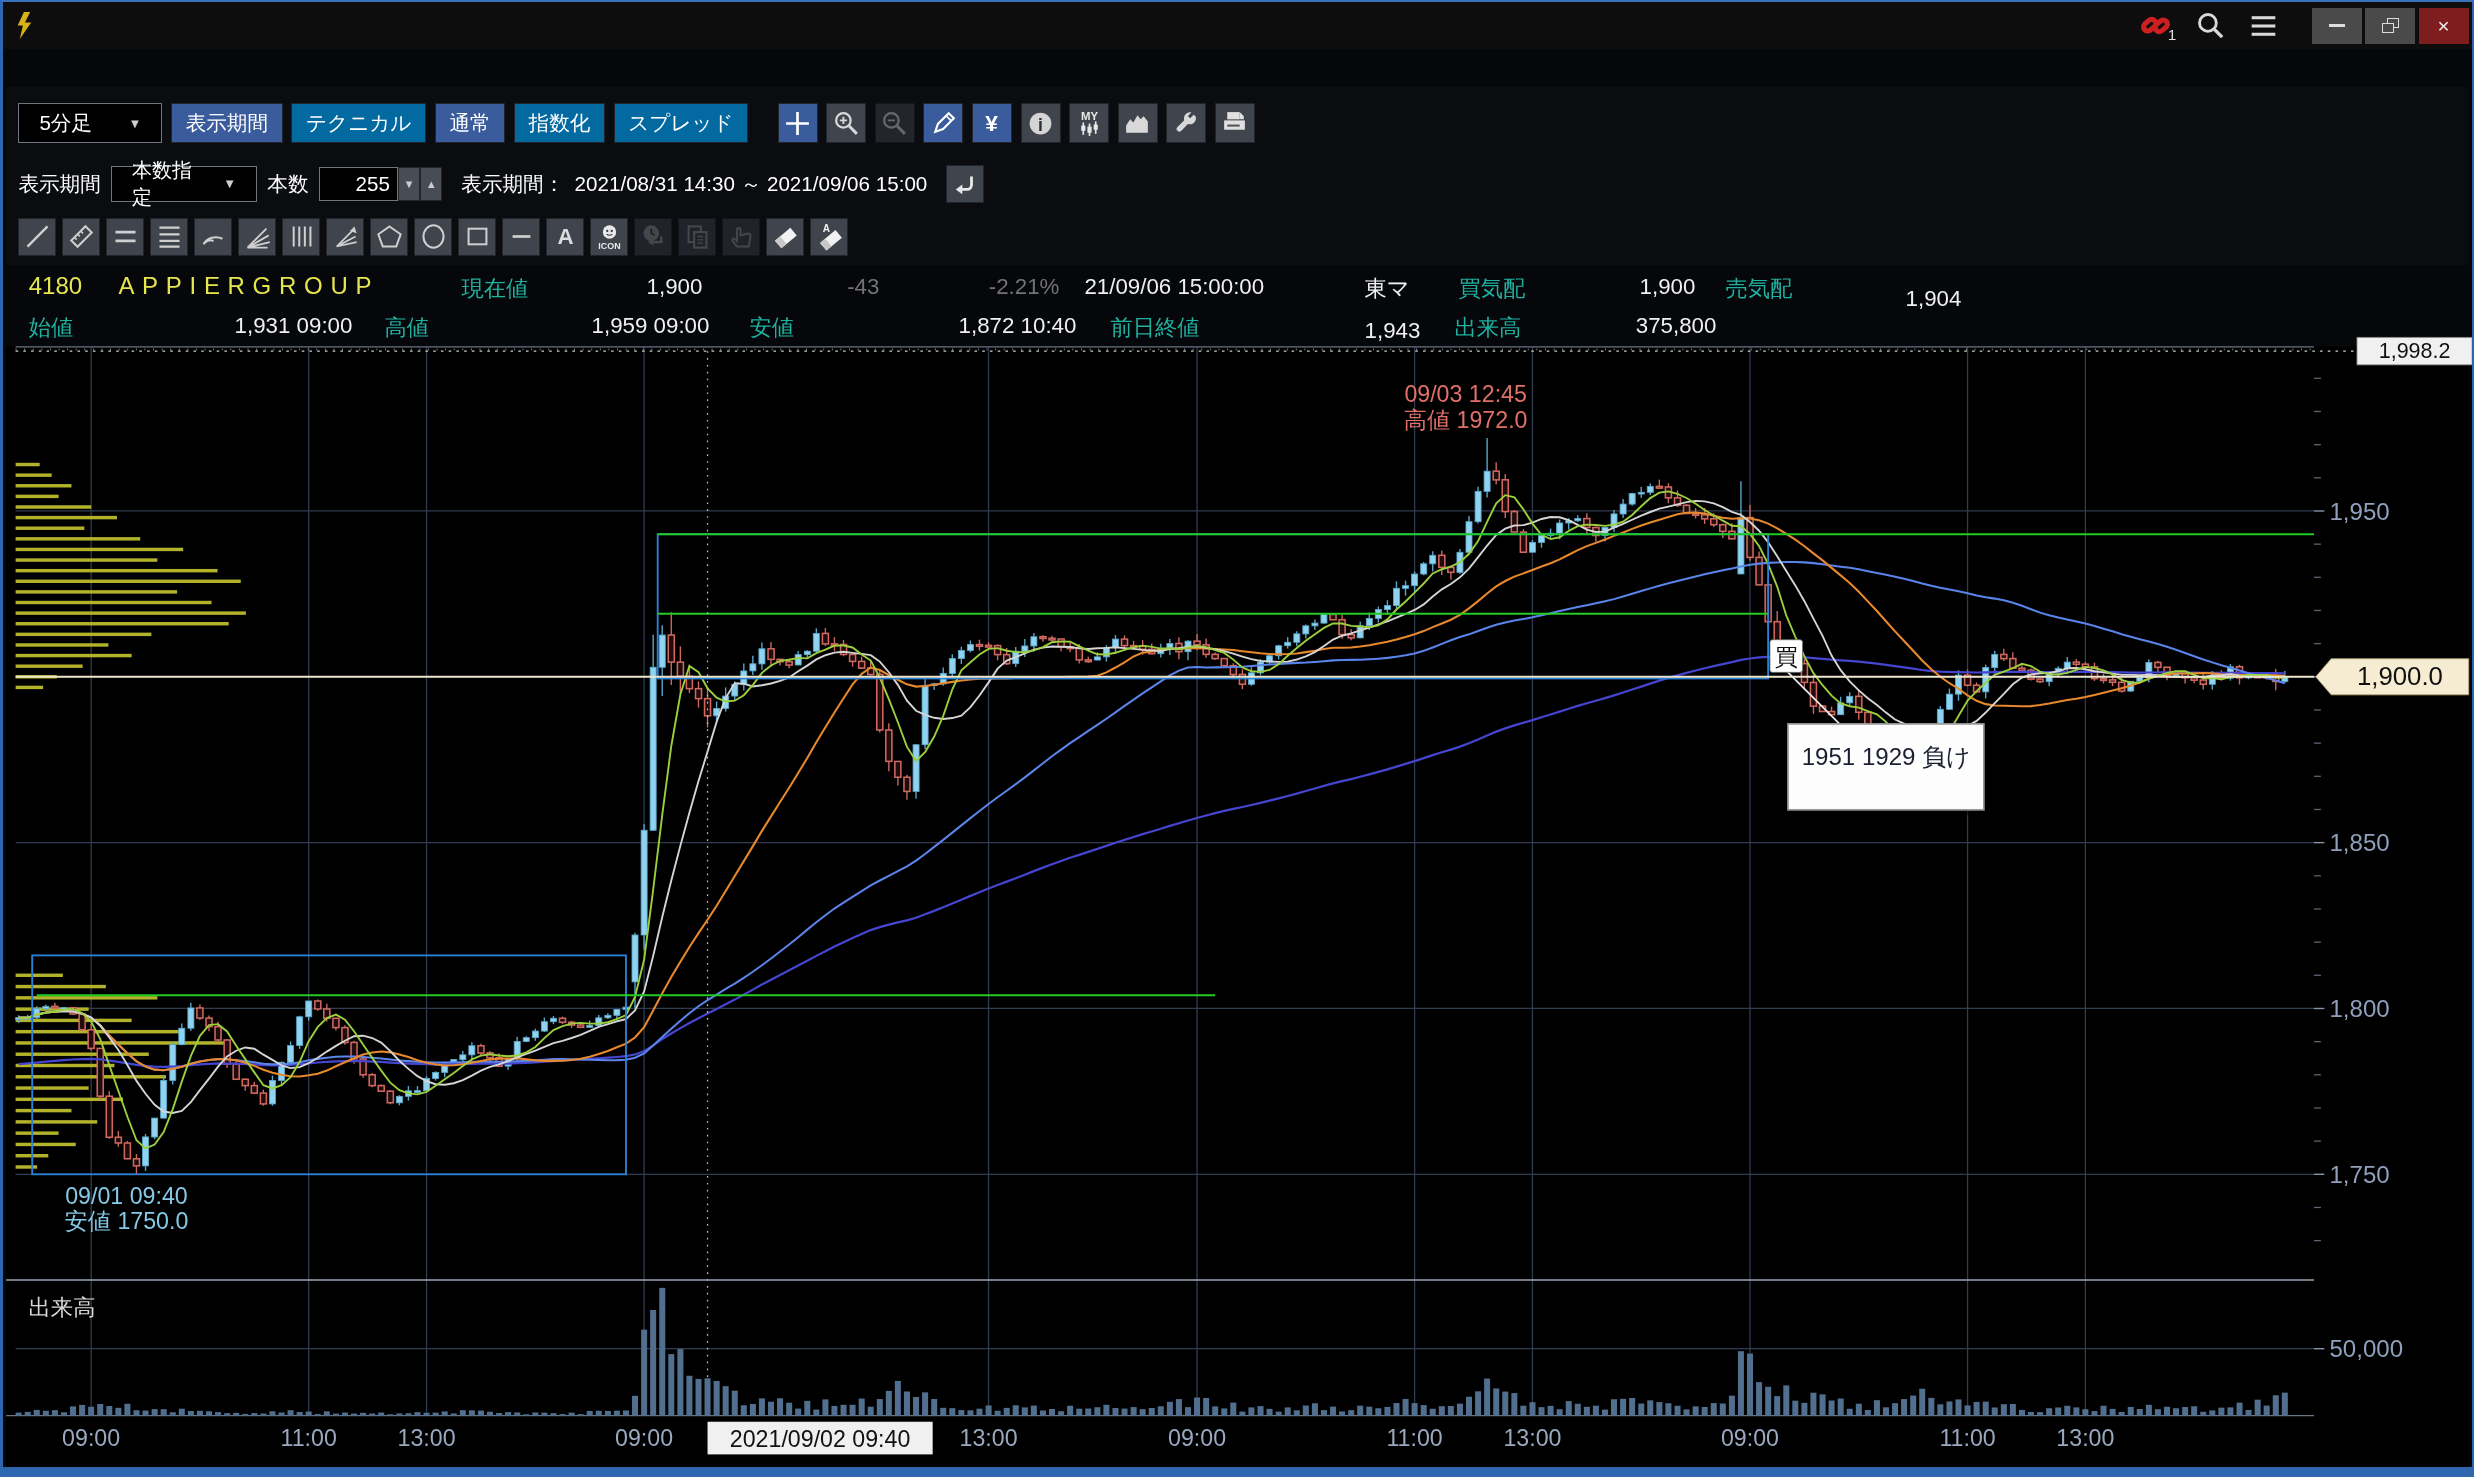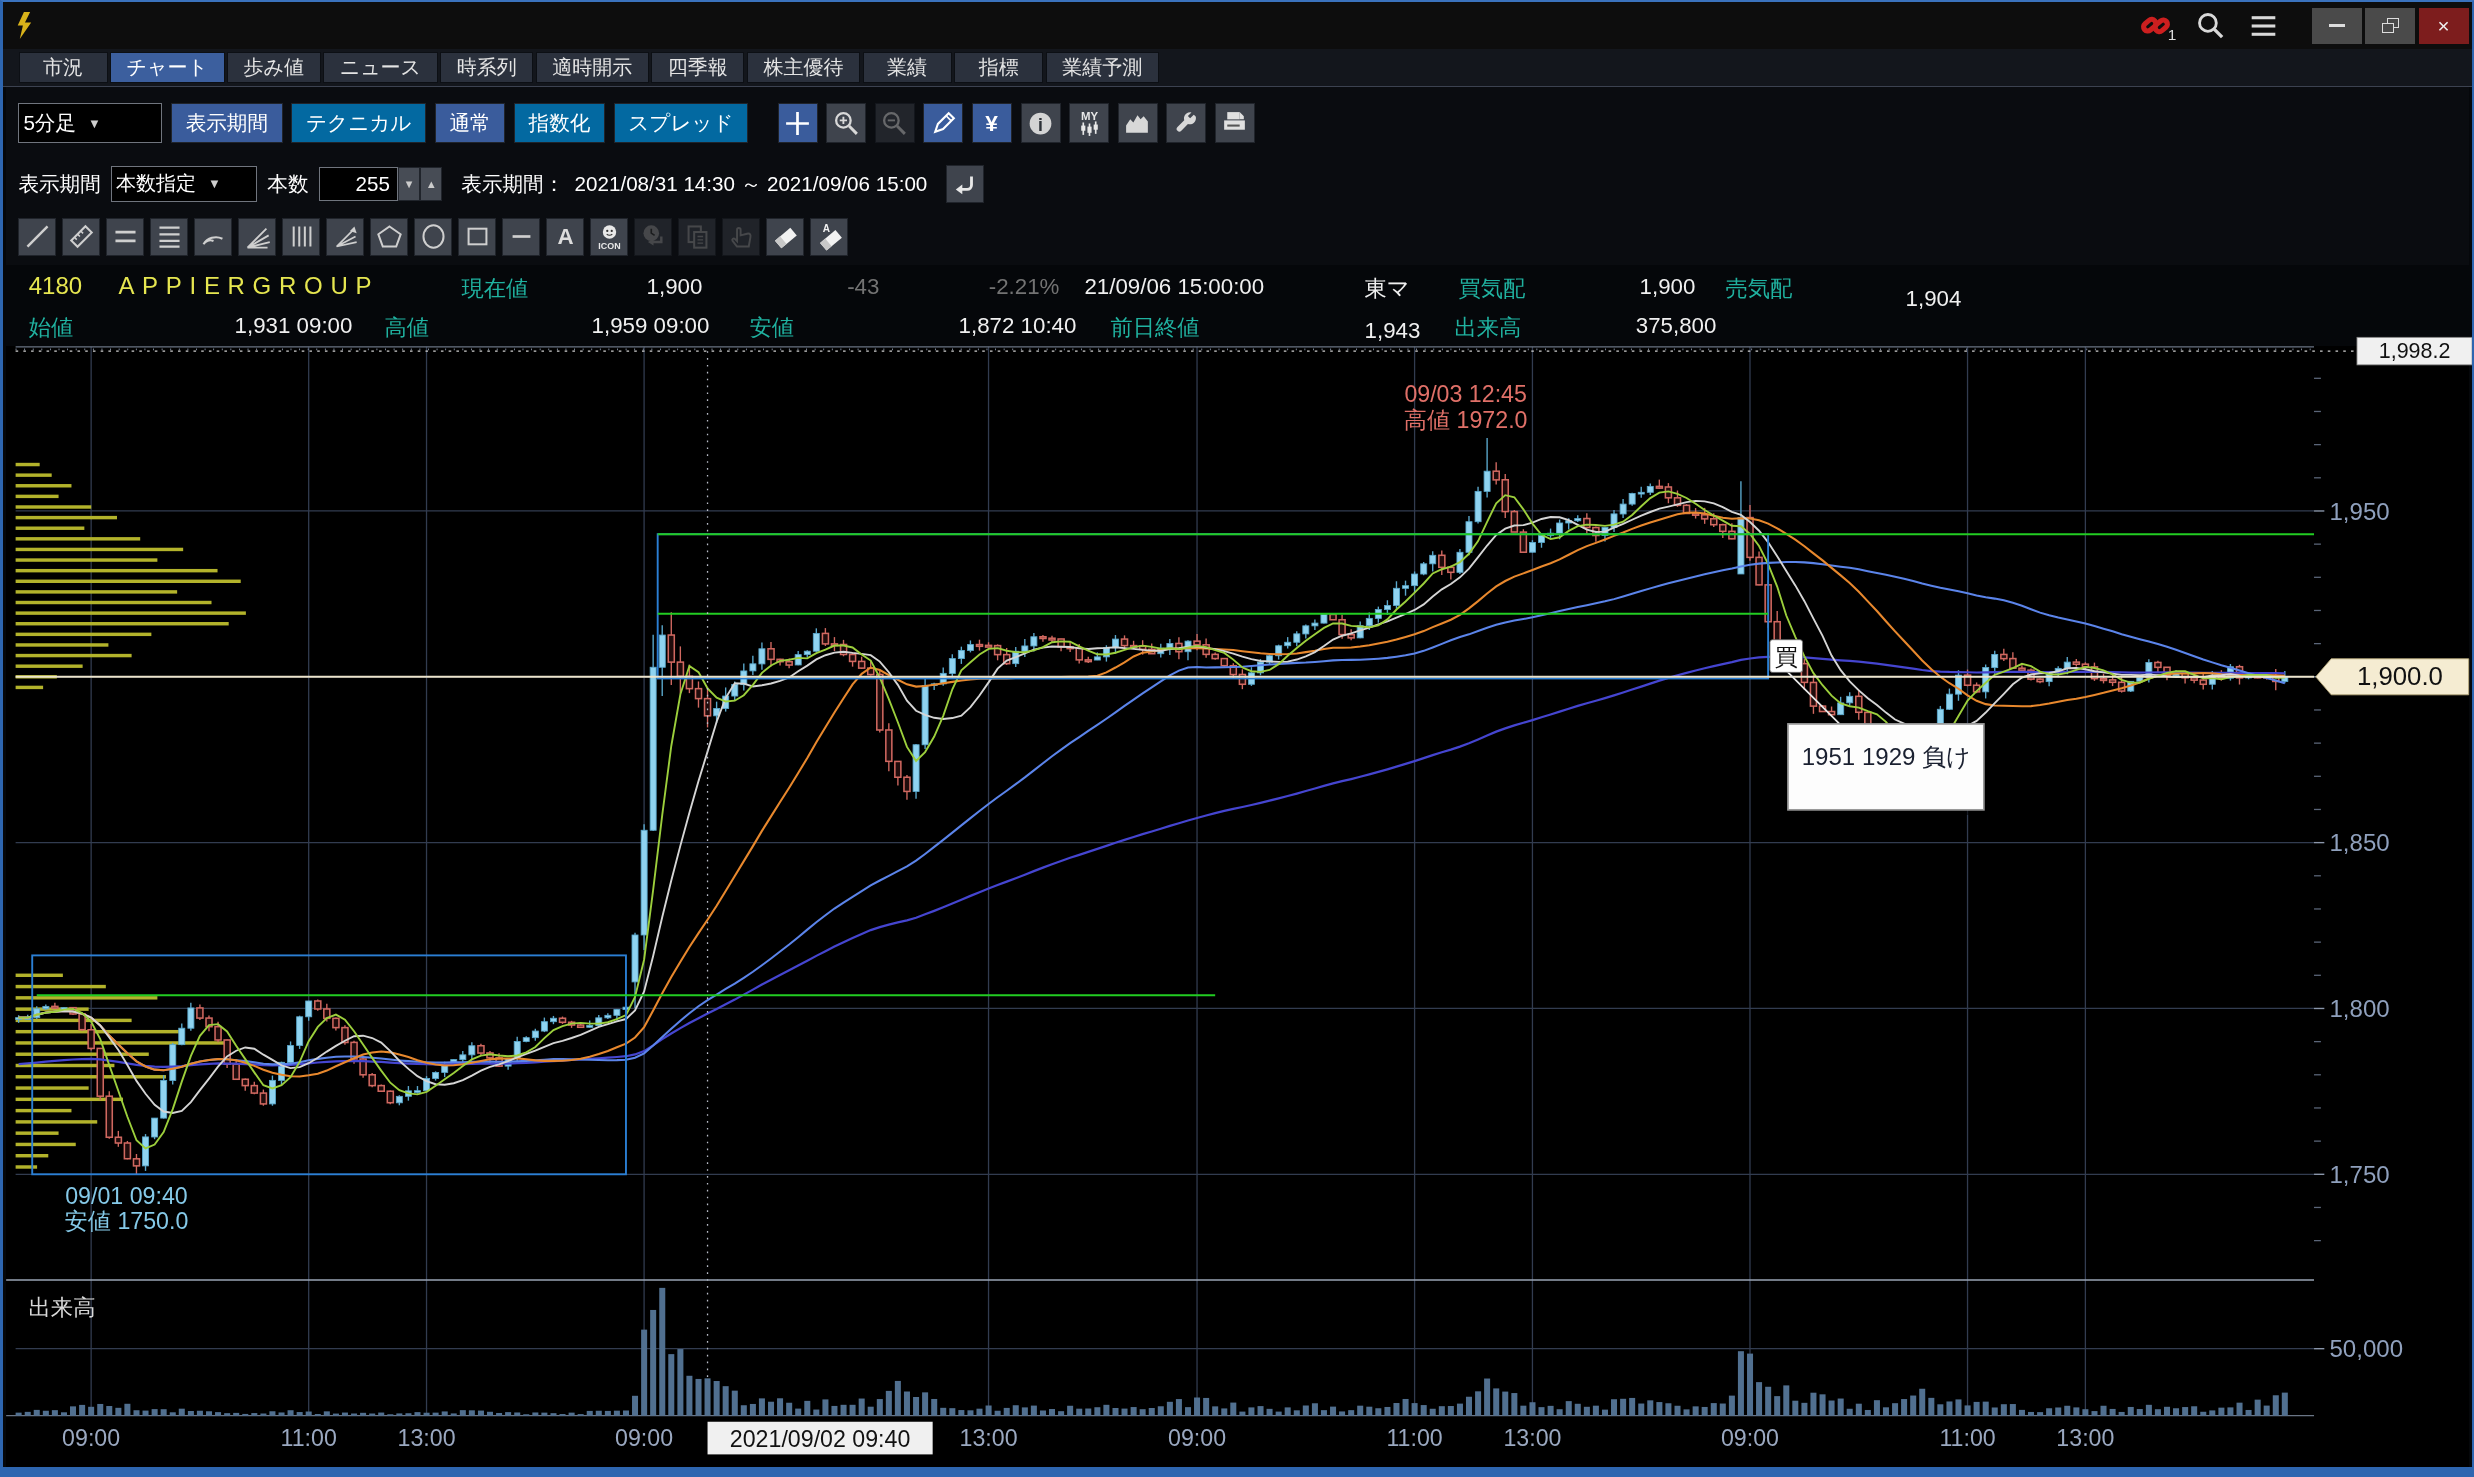--- a/index.html
+++ b/index.html
@@ -25,21 +25,21 @@
   .restore-glyph .f { right:0; top:0; }
   .min-glyph { width:15.5px; height:2.6px; background:#ddd; }
 
   
   .tabbar { position:absolute; top:47px; left:0; right:0; height:38px; background:#13161c; display:flex; align-items:flex-start; gap:2.6px; padding:3.4px 0 0 15.5px; border-bottom:1.7px solid #3c4250; }
   .tab { min-width:89px; padding:0 15.5px; height:31px; display:flex; align-items:center; justify-content:center; background:#2b313d; color:#e4e4e4; font-size:20px; border:0.9px solid #0c0f14; cursor:pointer; }
   .tab.active { background:#3c5f9e; color:#fff; }
 
   
   .toolbar1 { position:absolute; top:85px; left:3.4px; right:3.4px; height:72px; background:#0a0c10; display:flex; align-items:center; gap:8.6px; padding-left:12px; }
-  .select-box { display:flex; align-items:center; justify-content:flex-start; background:#000; border:1.7px solid #70757e; color:#fff; font-size:20.6px; height:40px; padding:0 4px; }
+  .select-box { display:flex; align-items:center; justify-content:space-between; background:#000; border:1.7px solid #70757e; color:#fff; font-size:20.6px; height:40px; padding:0 20px; }
   .select-caret { font-size:13px; color:#cfcfcf; margin-left:12px; }
   .tb-btn { height:40px; padding:0 13.7px; display:flex; align-items:center; justify-content:center; font-size:20.6px; color:#fff; background:#0369a1; border:0.9px solid #20242b; }
   .tb-btn.blue { background:#3a5c9c; }
   .ico-btn { width:40px; height:40px; display:flex; align-items:center; justify-content:center; background:#3f444d; border:0.9px solid #20242b; }
   .ico-btn.blue { background:#3a5c9c; }
   .ico-btn.disabled { opacity:.45; }
   .ico-gap { width:12px; }
 
   .toolbar2 { position:absolute; top:157px; left:3.4px; right:3.4px; height:49px; background:#0a0c10; display:flex; align-items:center; gap:10.3px; padding-left:12px; color:#fff; font-size:20.6px; }
   .spin { display:flex; align-items:center; }
@@ -102,33 +102,20 @@
           <span class="restore-glyph">
               <span class="f"></span>
               <span class="b"></span>
             </span>
         </div>
         <div class="win-btn close">×</div>
       </div>
     </div>
   </div>
 
-  <div class="tabbar" id="tabbar">
-      <div class="tab">市況</div>
-      <div class="tab active">チャート</div>
-      <div class="tab">歩み値</div>
-      <div class="tab">ニュース</div>
-      <div class="tab">時系列</div>
-      <div class="tab">適時開示</div>
-      <div class="tab">四季報</div>
-      <div class="tab">株主優待</div>
-      <div class="tab">業績</div>
-      <div class="tab">指標</div>
-      <div class="tab">業績予測</div>
-    </div>
 
   <div class="toolbar1">
     <div class="select-box" style="width:144px">
       <span>5分足</span>
       <span class="select-caret">▼</span>
     </div>
     <span id="tb-buttons" style="display:flex;gap:8.6px">
         <div class="tb-btn blue">表示期間</div>
         <div class="tb-btn">テクニカル</div>
         <div class="tb-btn blue">通常</div>

